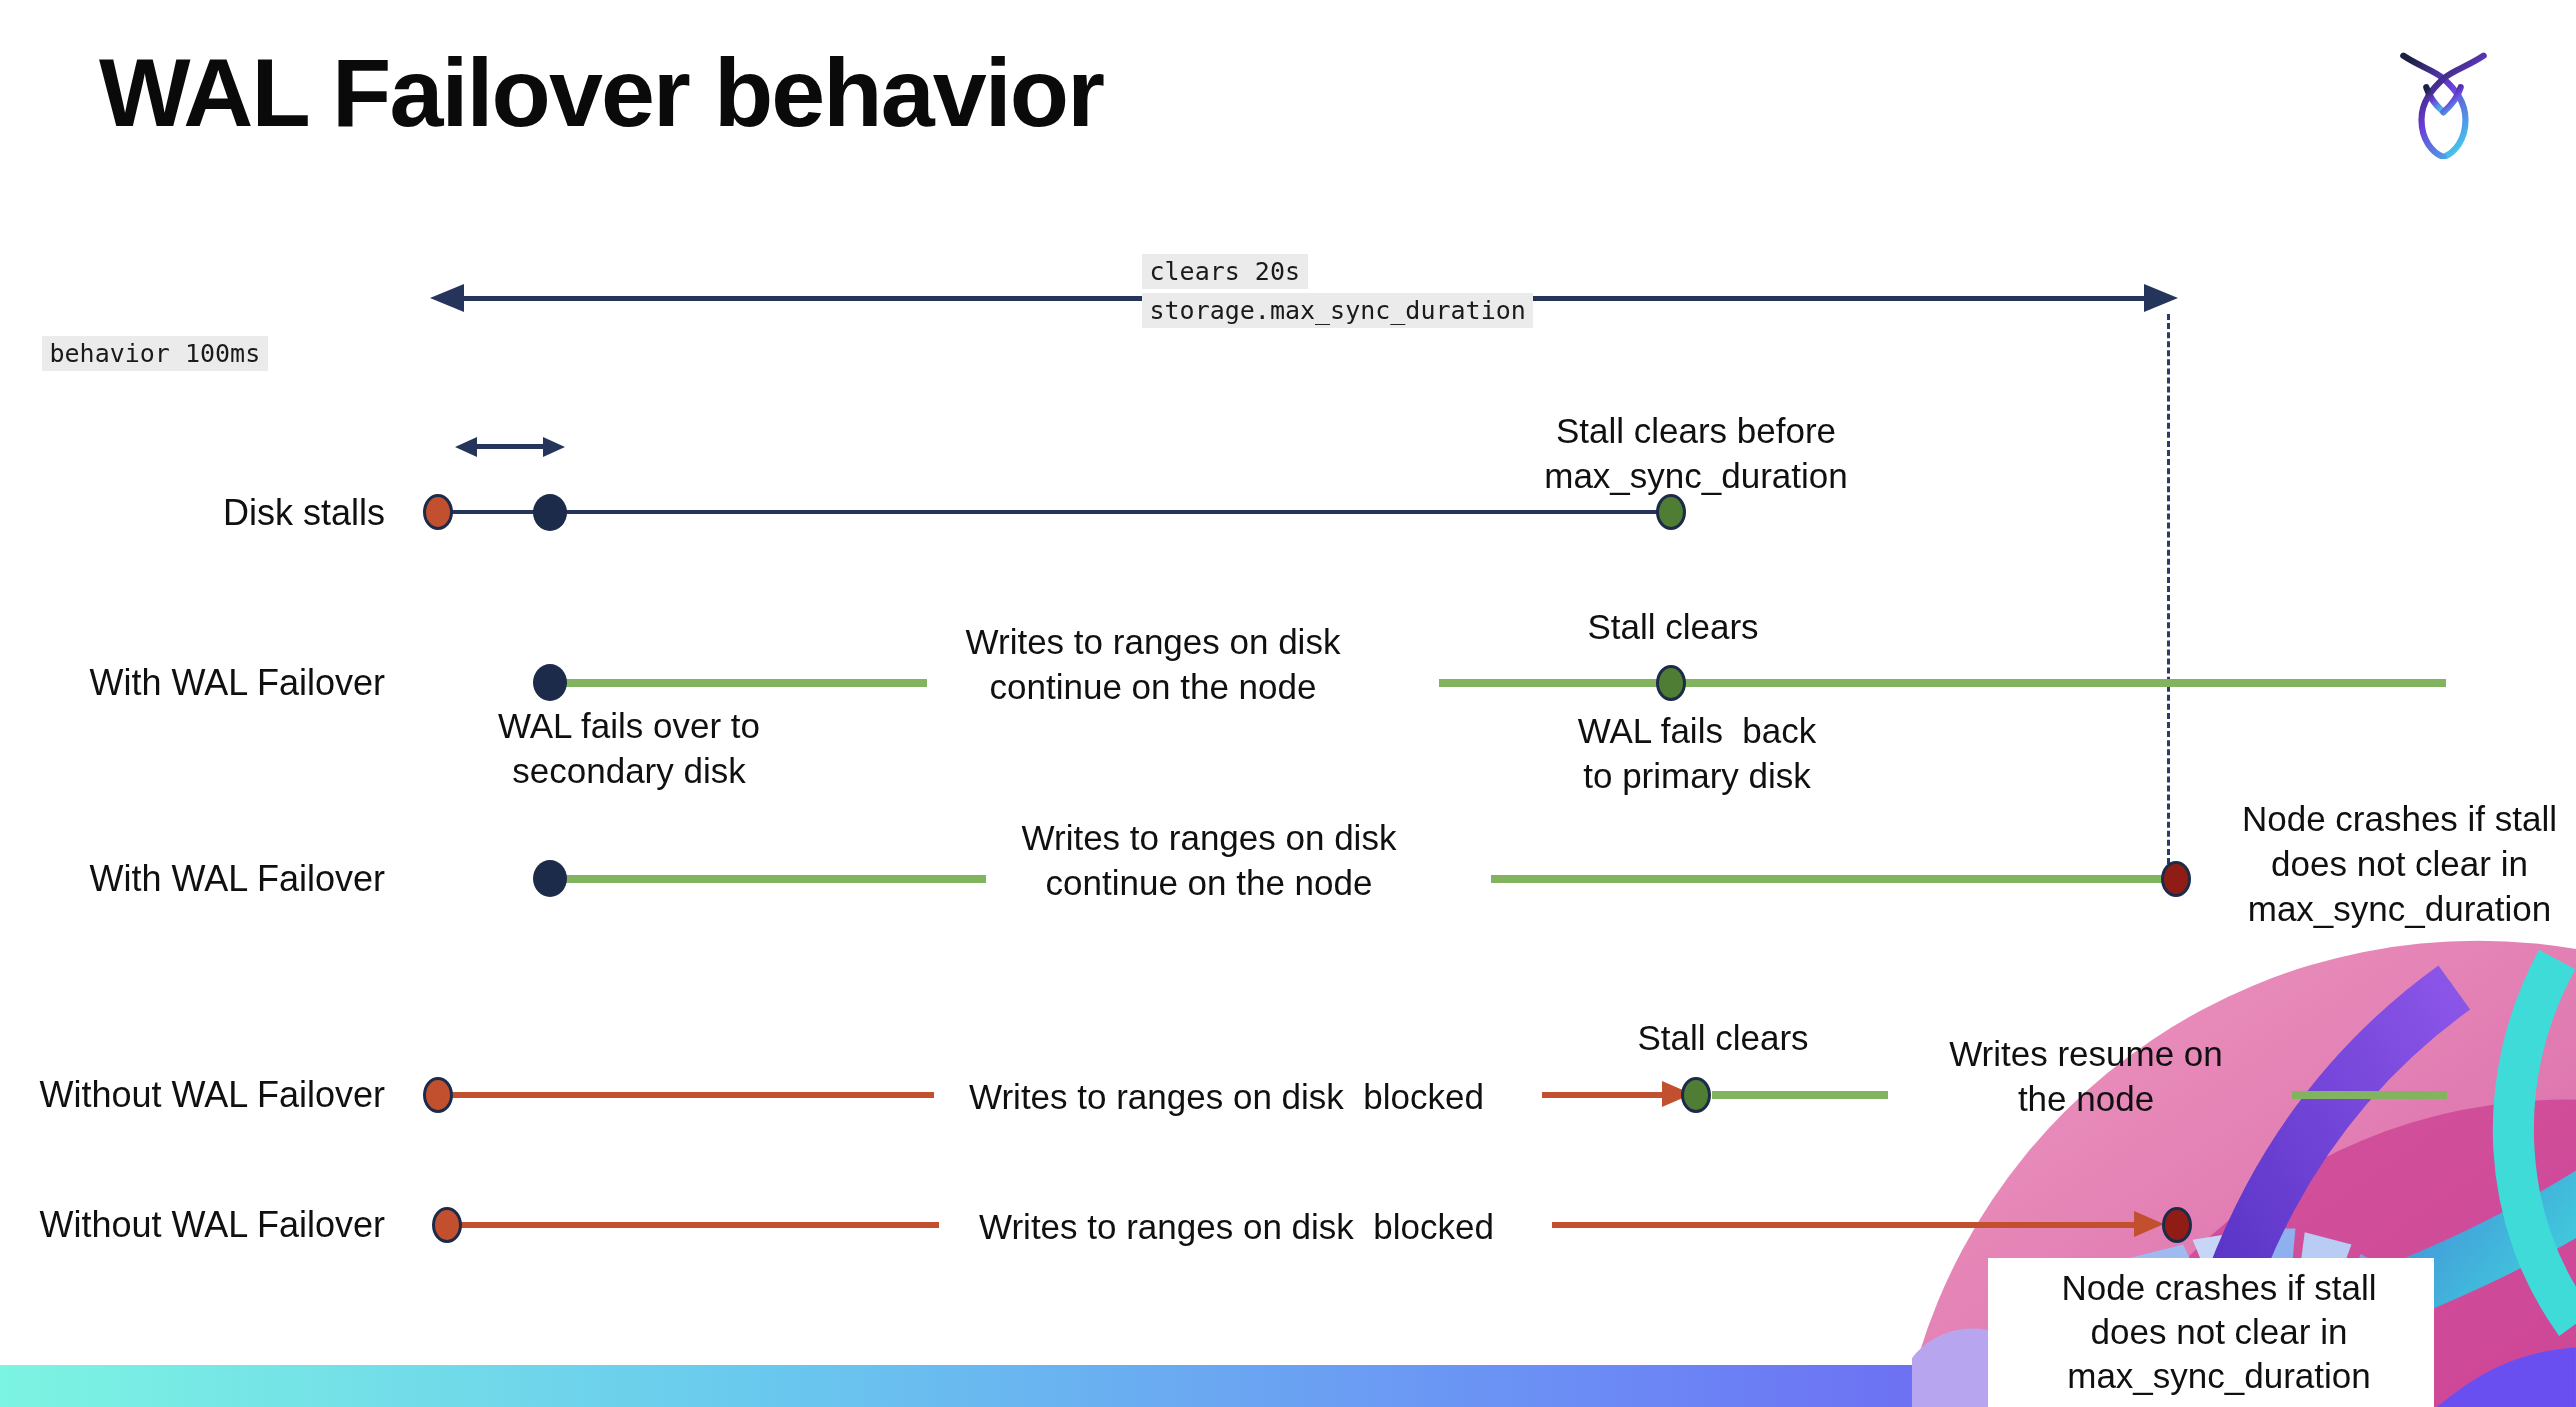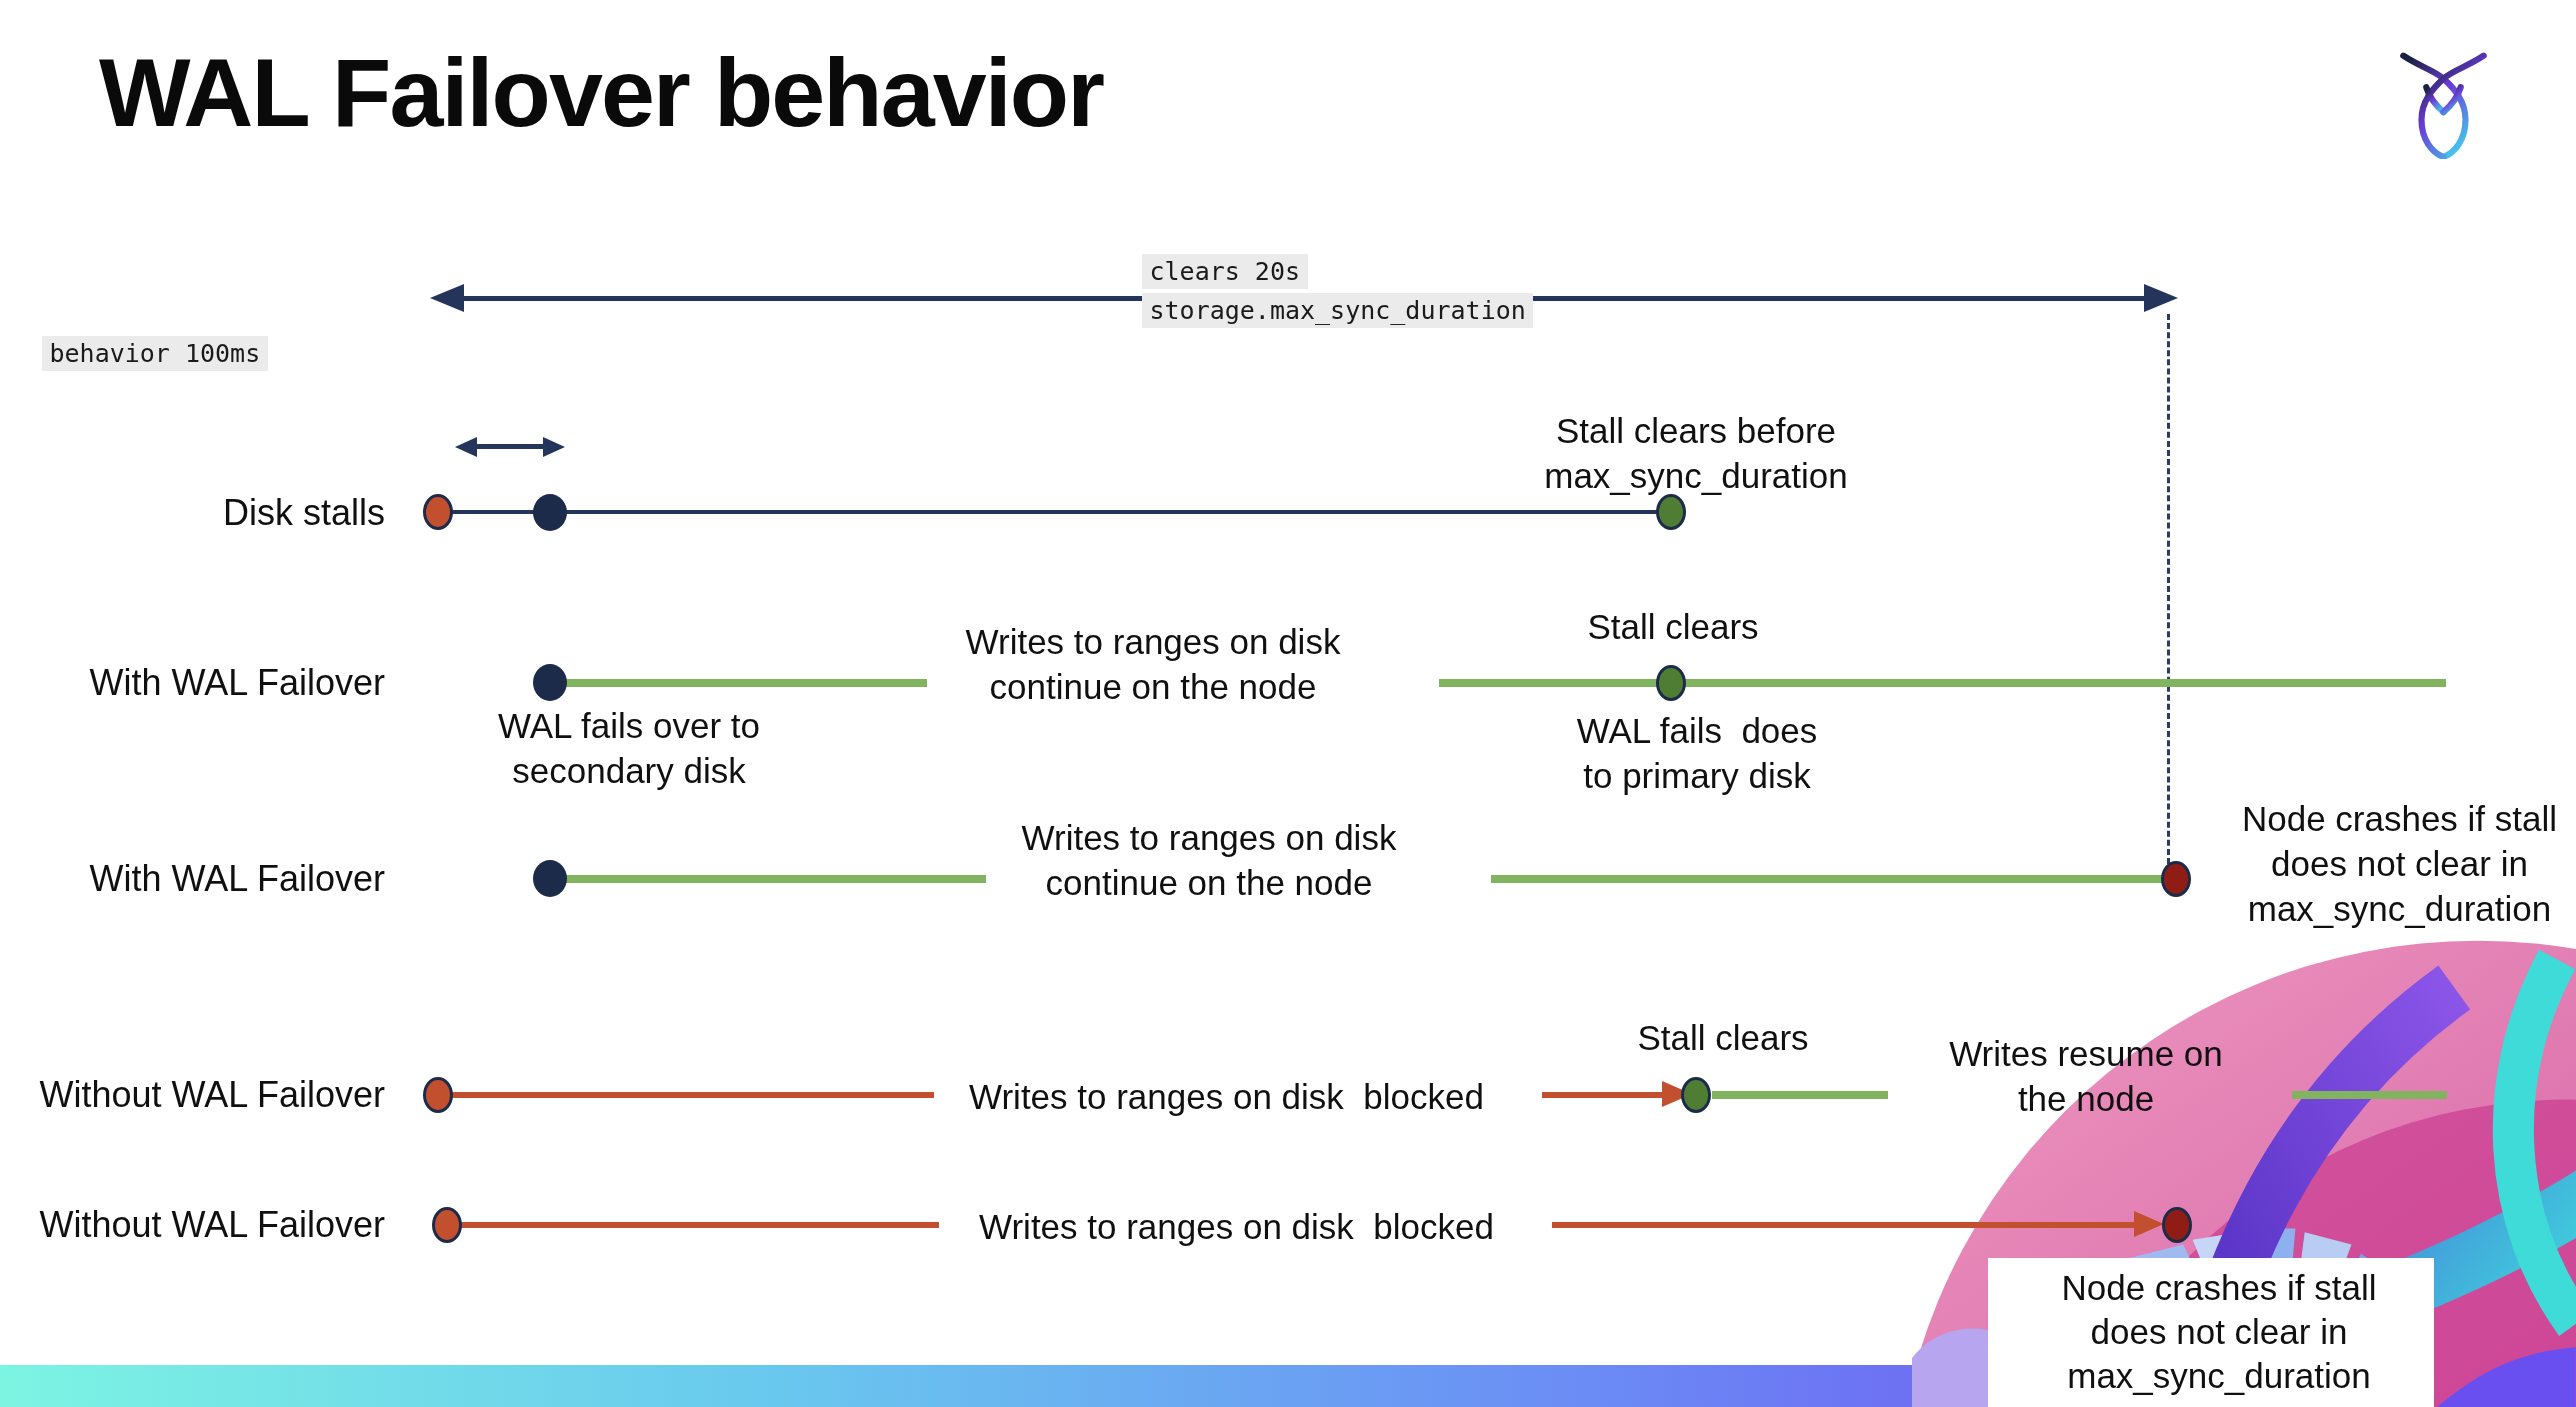--- a/index.html
+++ b/index.html
@@ -136,21 +136,21 @@
 <div class="abs rowlabel" style="left:0;top:662px;">With WAL Failover</div>
 <div class="abs gline" style="left:561px;top:679px;width:366px;"></div>
 <div class="abs gline" style="left:1439px;top:679px;width:1007px;"></div>
 <div class="abs dot navy" style="left:533px;top:664px;"></div>
 <div class="abs dot green" style="left:1656px;top:665px;"></div>
 <div class="abs note pre" style="left:935px;top:619px;width:436px;">Writes to ranges on disk
 continue on the node</div>
 <div class="abs note" style="left:1533px;top:604px;width:280px;">Stall clears</div>
 <div class="abs note pre" style="left:421px;top:703px;width:416px;">WAL fails over to
 secondary disk</div>
-<div class="abs note pre" style="left:1489px;top:708px;width:416px;">WAL fails  does
+<div class="abs note pre" style="left:1489px;top:708px;width:416px;">WAL fails  back
 to primary disk</div>
 
 <div class="abs rowlabel" style="left:0;top:858px;">With WAL Failover</div>
 <div class="abs gline" style="left:561px;top:875px;width:425px;"></div>
 <div class="abs gline" style="left:1491px;top:875px;width:673px;"></div>
 <div class="abs dot navy" style="left:533px;top:860px;"></div>
 <div class="abs dot crash" style="left:2161px;top:861px;"></div>
 <div class="abs note pre" style="left:991px;top:815px;width:436px;">Writes to ranges on disk
 continue on the node</div>
 <div class="abs note left pre" style="left:2223px;top:796px;width:353px;z-index:6;">Node crashes if stall

